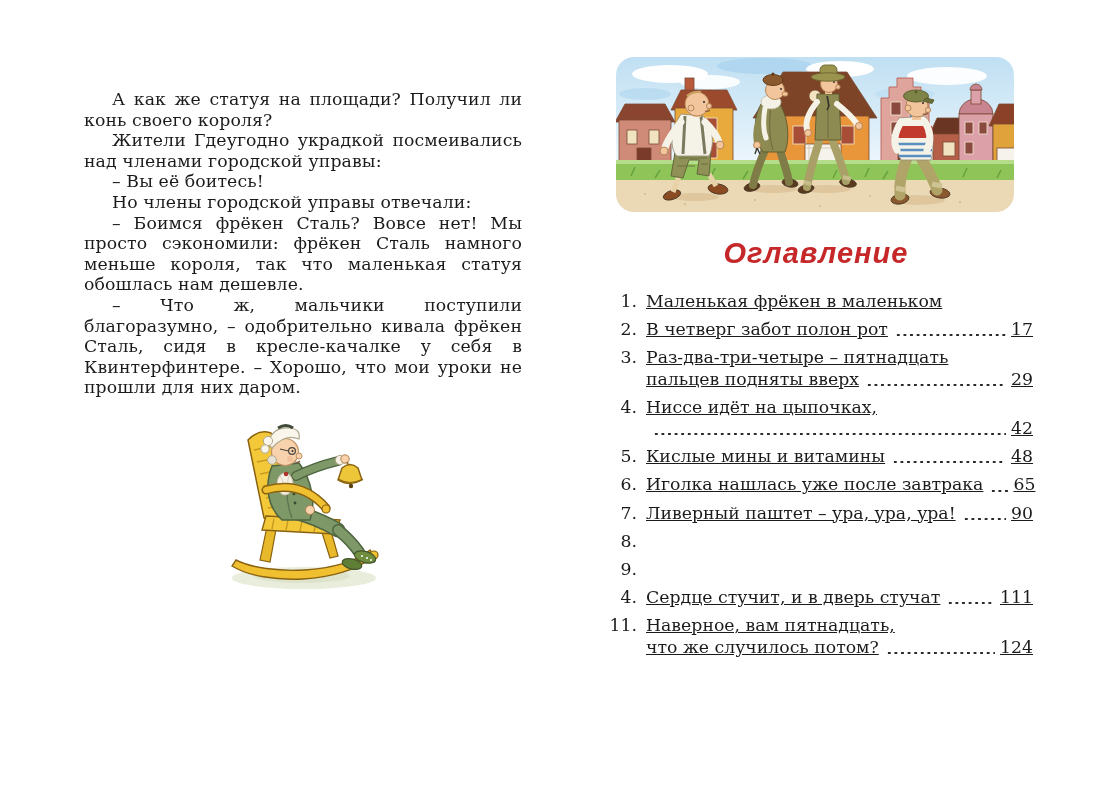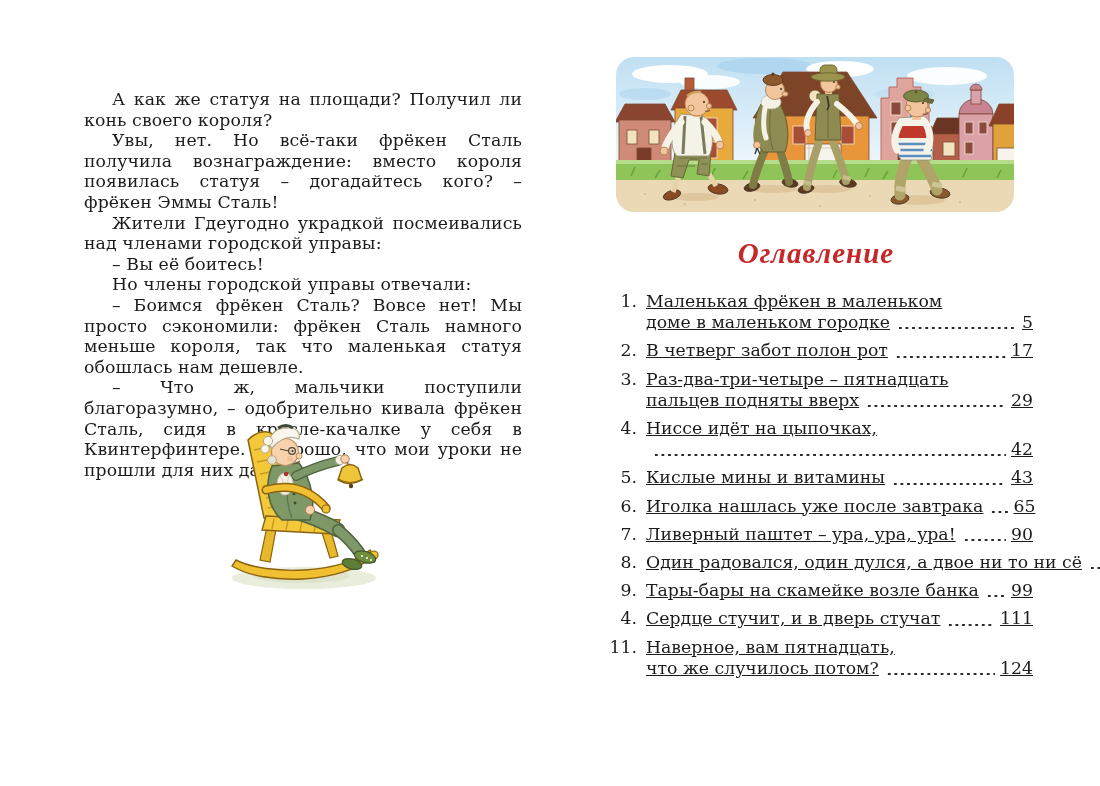--- a/index.html
+++ b/index.html
@@ -14,21 +14,21 @@
     font-size:17.3px; line-height:20.6px; text-align:justify; text-indent:28px;
     color:#1b1b1b; letter-spacing:0.1px;
   }
   .chair-illo { position:absolute; left:202px; top:410px; width:204px; height:188px; }
 
   
   .scene-illo { position:absolute; left:615px; top:56px; width:400px; height:157px; }
 
   .toc-title {
     position:absolute; left:599px; top:237px; width:434px; text-align:center;
-    font-family:Liberation Serif, serif;
+    font-family:Liberation Sans, sans-serif;
     font-style:italic; font-weight:bold; font-size:29px; letter-spacing:1px;
   }
 
   .toc { position:absolute; left:603px; top:291px; width:430px; }
   .toc-entry { display:flex; margin-bottom:7px; font-size:17.3px; line-height:21.2px; }
   .toc-num { flex:0 0 34px; text-align:right; margin-right:9px; }
   .toc-body { flex:1 1 auto; min-width:0;text-decoration:underline; }
   .toc-line1:empty { display:none; }
   .leader-row { display:flex; }
   .leader-text { white-space:nowrap; }
@@ -40,21 +40,20 @@
   }
   .toc-page { white-space:nowrap; }
 </style>
 </head>
 <body>
 
 <div class="spread">
 
   <div class="story">
     <p>А как же статуя на площади? Получил ли конь своего короля?</p>
-    <p>Увы, нет. Но всё-таки фрёкен Сталь получила вознаграждение: вместо короля появилась статуя – догадайтесь кого? – фрёкен Эммы Сталь!</p>
     <p>Жители Гдеугодно украдкой посмеивались над членами городской управы:</p>
     <p>– Вы её боитесь!</p>
     <p>Но члены городской управы отвечали:</p>
     <p>– Боимся фрёкен Сталь? Вовсе нет! Мы просто сэкономили: фрёкен Сталь намного меньше короля, так что маленькая статуя обошлась нам дешевле.</p>
     <p>– Что ж, мальчики поступили благоразумно, – одобрительно кивала фрёкен Сталь, сидя в кресле-качалке у себя в Квинтерфинтере. – Хорошо, что мои уроки не прошли для них даром.</p>
   </div>
 
   <div class="chair-illo">
     <svg viewBox="0 0 204 188" width="204" height="188">
 
@@ -302,25 +301,20 @@
   </div>
 
   <div class="toc-title" style="color: rgb(198, 40, 42);">Оглавление</div>
 
   <div class="toc">
 
     <div class="toc-entry">
       <span class="toc-num">1.</span>
       <span class="toc-body">
         <span class="toc-line1" style="display:block">Маленькая фрёкен в маленьком</span>
-        <span class="leader-row">
-          <span class="leader-text">доме в маленьком городке</span>
-          <span class="dots"></span>
-          <span class="toc-page">5</span>
-        </span>
       </span>
     </div>
 
     <div class="toc-entry">
       <span class="toc-num">2.</span>
       <span class="toc-body">
 
         <span class="leader-row">
           <span class="leader-text">В четверг забот полон рот</span>
           <span class="dots"></span>
@@ -352,21 +346,21 @@
       </span>
     </div>
 
     <div class="toc-entry">
       <span class="toc-num">5.</span>
       <span class="toc-body">
 
         <span class="leader-row">
           <span class="leader-text">Кислые мины и витамины</span>
           <span class="dots"></span>
-          <span class="toc-page">43</span>
+          <span class="toc-page">48</span>
         </span>
       </span>
     </div>
 
     <div class="toc-entry">
       <span class="toc-num">6.</span>
       <span class="toc-body">
 
         <span class="leader-row">
           <span class="leader-text">Иголка нашлась уже после завтрака</span>
@@ -383,40 +377,24 @@
         <span class="leader-row">
           <span class="leader-text">Ливерный паштет – ура, ура, ура!</span>
           <span class="dots"></span>
           <span class="toc-page">90</span>
         </span>
       </span>
     </div>
 
     <div class="toc-entry">
       <span class="toc-num">8.</span>
-      <span class="toc-body">
-
-        <span class="leader-row">
-          <span class="leader-text">Один радовался, один дулся, а двое ни то ни сё</span>
-          <span class="dots"></span>
-
-        </span>
-      </span>
     </div>
 
     <div class="toc-entry">
       <span class="toc-num">9.</span>
-      <span class="toc-body">
-
-        <span class="leader-row">
-          <span class="leader-text">Тары-бары на скамейке возле банка</span>
-          <span class="dots"></span>
-          <span class="toc-page">99</span>
-        </span>
-      </span>
     </div>
 
     <div class="toc-entry">
       <span class="toc-num">4.</span>
       <span class="toc-body">
 
         <span class="leader-row">
           <span class="leader-text">Сердце стучит, и в дверь стучат</span>
           <span class="dots"></span>
           <span class="toc-page">111</span>

